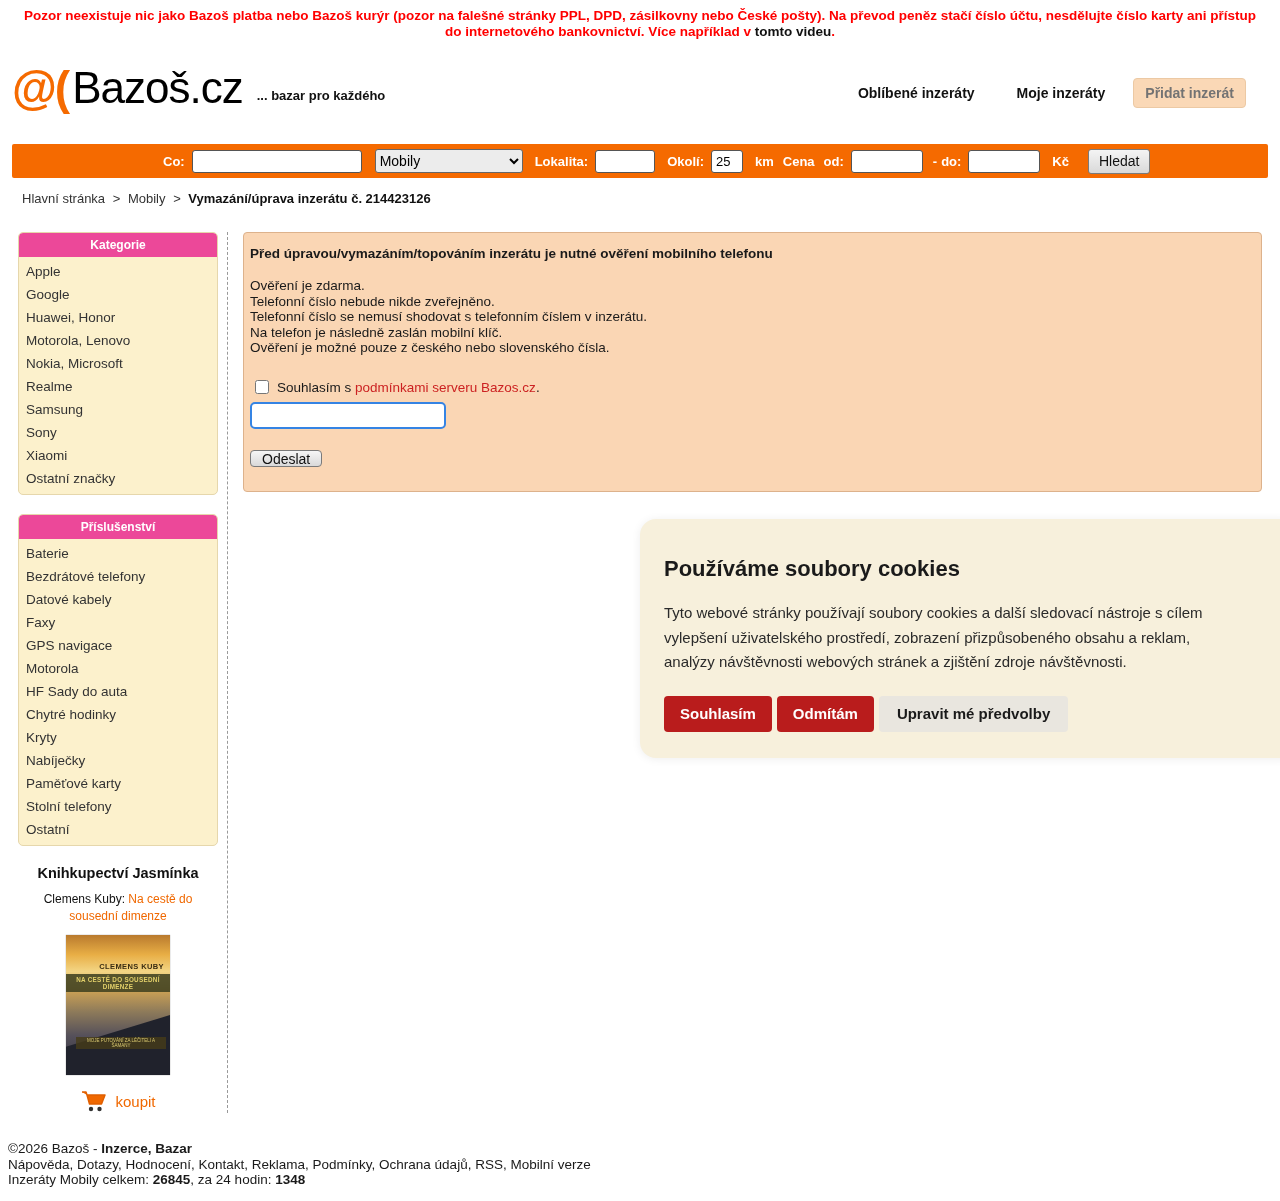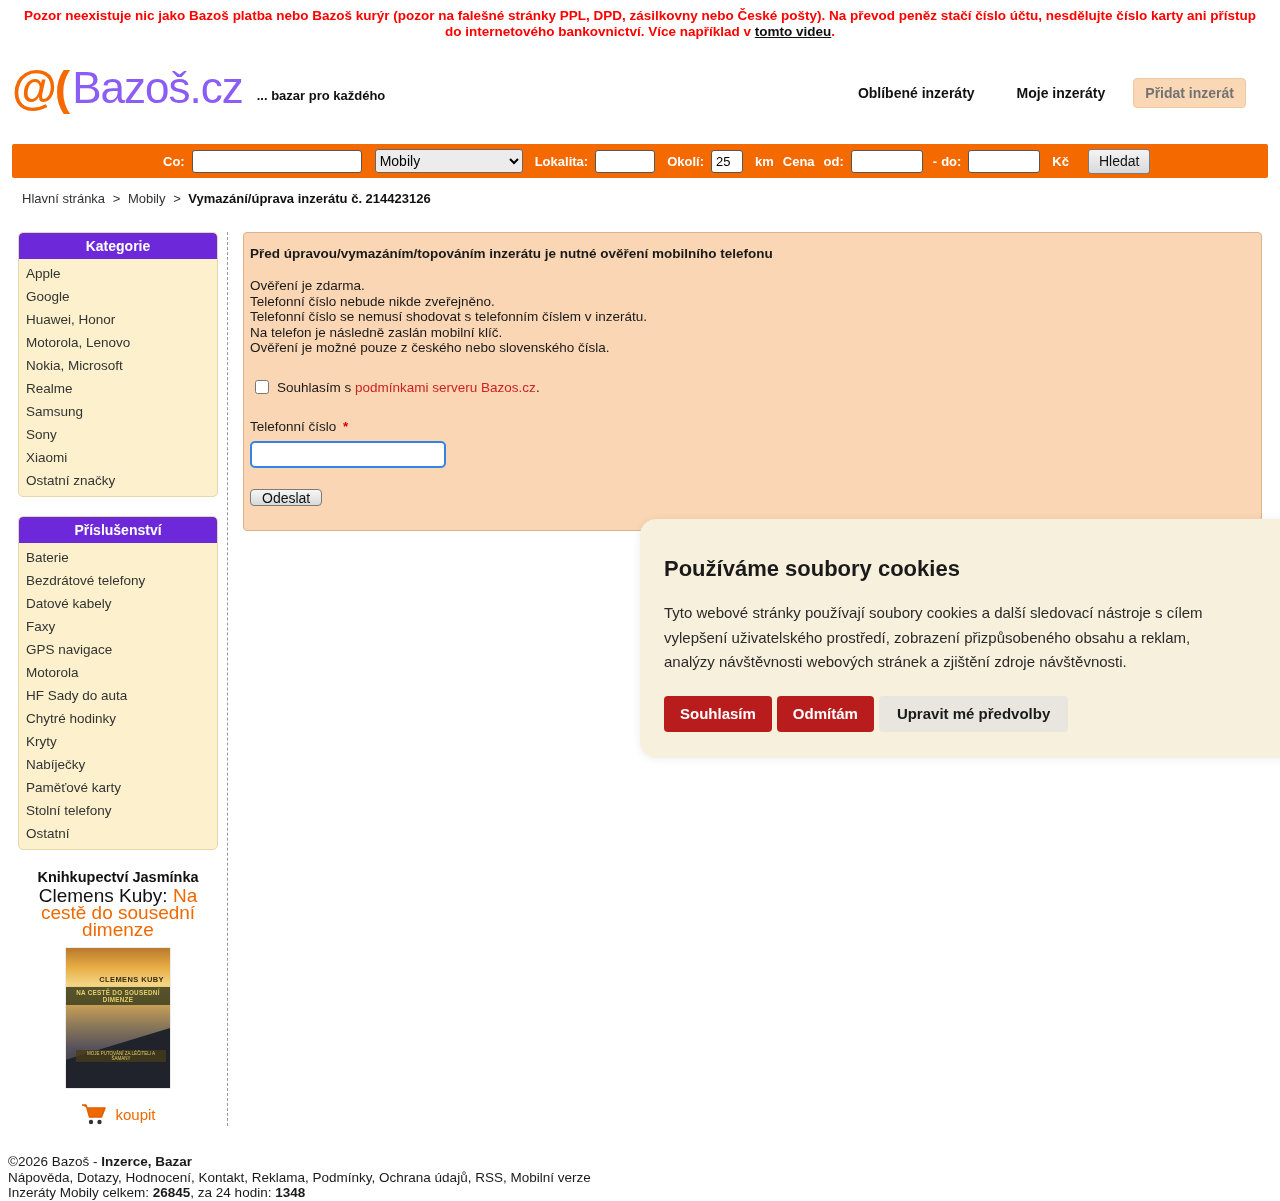--- a/index.html
+++ b/index.html
@@ -8,26 +8,26 @@
     width: 1280px; min-height: 1201px; position: relative;
     font-family: "Liberation Sans", "DejaVu Sans", sans-serif;
     font-size: 13px; color: #222; overflow-x: hidden;
   }
   
   .warning {
     padding: 8px 20px 6px; text-align: center;
     font-weight: bold; font-size: 13.5px; line-height: 16px;
     color: #ff0000; max-width: 1280px;
   }
-  .warning .video-link { color: #111; cursor: pointer; text-decoration: underline; }
+  .warning .video-link { color: #111; cursor: pointer; }
   
   .header { position: relative; height: 66px; margin: 18px 12px 0; }
   .logo { display: flex; align-items: flex-end; }
   .logo-symbol { color: #f56a00; font-size: 46px; font-weight: bold; line-height: 48px; letter-spacing: -2px; }
-  .logo-text { color: #8b5cf6; font-size: 44px; line-height: 48px; margin-left: 4px; letter-spacing: -1px; }
+  .logo-text { color: #000000; font-size: 44px; line-height: 48px; margin-left: 4px; letter-spacing: -1px; }
   .tagline { font-weight: bold; font-size: 13px; color: #111; margin: 0 0 9px 14px; }
   .header-nav { position: absolute; right: 22px; top: 14px; display: flex; align-items: center; }
   .header-link { font-weight: bold; font-size: 14px; color: #111; text-decoration: none; margin-left: 42px; cursor: pointer; }
   .add-button {
     margin-left: 28px; background: #fad8b6; border: 1px solid #ecc9a4; border-radius: 4px;
     font-weight: bold; font-size: 14px; color: #737373; padding: 6px 11px; cursor: pointer;
   }
   
   .searchbar {
     margin: 14px 12px 0; height: 34px; background: #f56a00; border-radius: 2px;
@@ -51,29 +51,29 @@
   .breadcrumb .sep { margin: 0 4px; }
   .breadcrumb .current { font-weight: bold; color: #111; }
   
   .content { display: flex; align-items: stretch; margin-top: 26px; }
   .sidebar { width: 200px; margin-left: 18px; flex: none; }
   .v-sep { border-left: 1px dashed #999; margin-left: 9px; align-self: stretch; }
   .main-col { flex: 1; margin: 0 18px 0 15px; min-width: 0; }
   
   .side-box { background: #fcf1cc; border: 1px solid #e6d7ac; border-radius: 5px; margin-bottom: 19px; overflow: hidden; }
   .side-box-header {
-    background: #6d28d9; color: #fff; font-weight: bold; font-size: 14px;
+    background: #ec4899; color: #fff; font-weight: bold; font-size: 12px;
     text-align: center; padding: 5px 0; border-radius: 4px 4px 0 0;
   }
   .side-list { list-style: none; padding: 3px 0 4px; }
   .side-list a { display: block; padding: 4px 7px; font-size: 13.5px; color: #333; text-decoration: none; cursor: pointer; }
   
   .book-ad { text-align: center; margin-top: 1px; }
   .book-shop { font-weight: bold; font-size: 14.5px; color: #111; }
-  .book-author { font-size: 19px; color: #111; margin-top: 2px; line-height: 17px; }
+  .book-author { font-size: 12px; color: #111; margin-top: 10px; line-height: 17px; }
   .book-link { color: #f06800; text-decoration: none; cursor: pointer; }
   .book-cover {
     width: 104px; height: 140px; margin: 10px auto 0; position: relative; overflow: hidden;
     background: linear-gradient(180deg, #b97a2e 0%, #e8ae45 14%, #f3d584 26%, #caa055 40%, #8d7a5a 55%, #55505a 72%, #2c2c38 100%);
     box-shadow: 0 0 1px #888;
   }
   .book-cover .pier {
     position: absolute; left: -18px; bottom: -26px; width: 150px; height: 70px;
     background: #20222c; transform: rotate(-17deg);
   }
@@ -296,24 +296,20 @@
           <div>Telefonní číslo se nemusí shodovat s telefonním číslem v inzerátu.</div>
           <div>Na telefon je následně zaslán mobilní klíč.</div>
           <div>Ověření je možné pouze z českého nebo slovenského čísla.</div>
         </div>
       <div class="consent-row">
         <input type="checkbox" style="">
         <span class="consent-label">
           <span>Souhlasím s </span><a class="consent-link">podmínkami serveru Bazos.cz</a><span>.</span>
         </span>
       </div>
-      <div class="phone-label">
-        <span>Telefonní číslo</span>
-        <span class="required">*</span>
-      </div>
       <input class="phone-input" type="text" value="" style="">
       <button class="submit-button">Odeslat</button>
     </div>
   </div>
 </div>
 
 <div class="cookie-dialog">
   <div class="cookie-title">Používáme soubory cookies</div>
   <div class="cookie-text">Tyto webové stránky používají soubory cookies a další sledovací nástroje s cílem vylepšení uživatelského prostředí, zobrazení přizpůsobeného obsahu a reklam, analýzy návštěvnosti webových stránek a zjištění zdroje návštěvnosti.</div>
   <div class="cookie-buttons">

